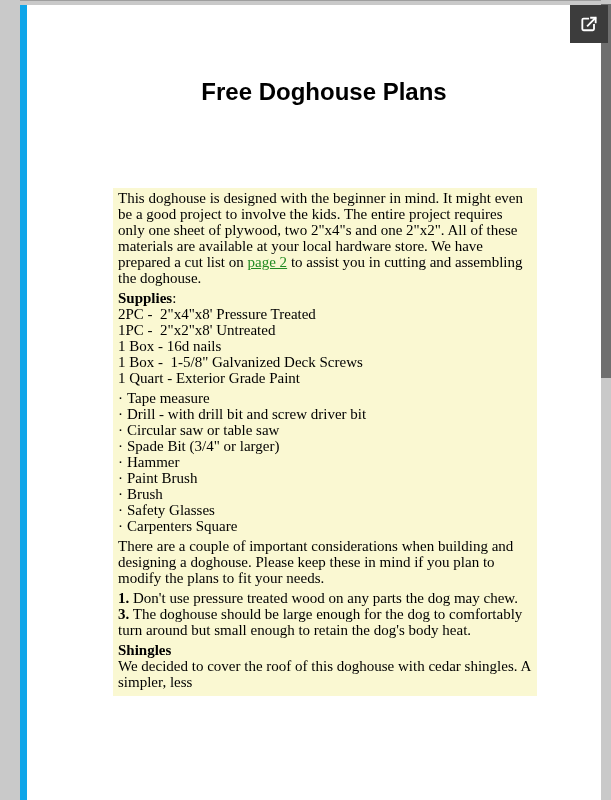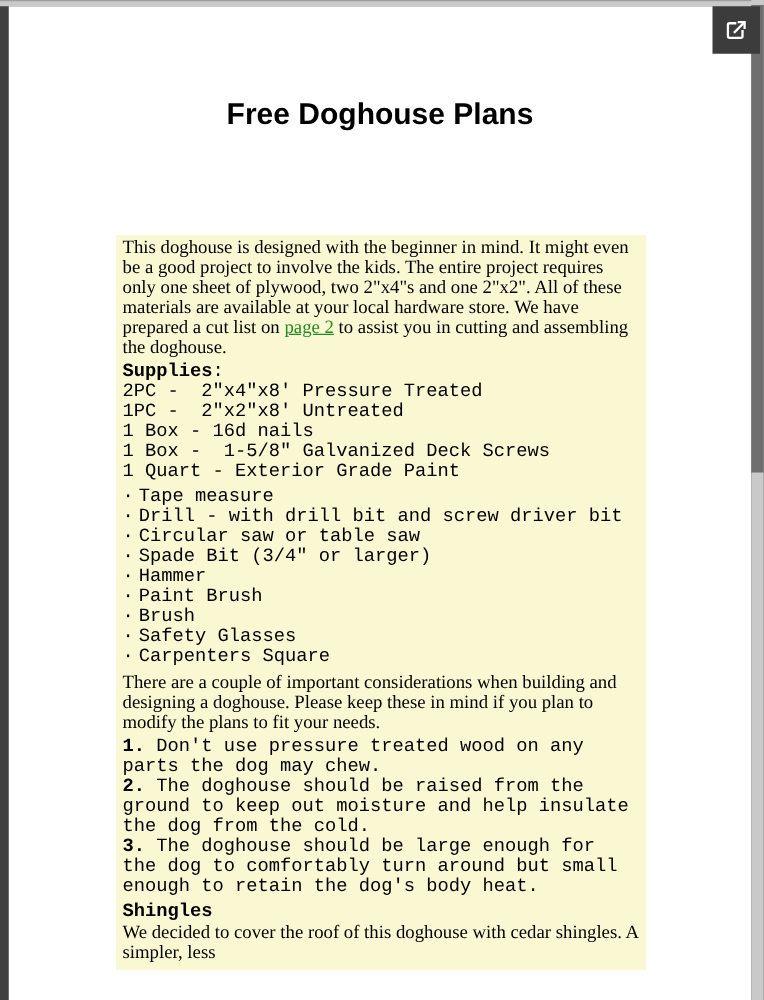--- a/index.html
+++ b/index.html
@@ -1,27 +1,27 @@
 <!DOCTYPE html>
 <html><head>
 <meta charset="utf-8">
 <style>
   html,body{margin:0;padding:0;width:611px;height:800px;overflow:hidden;
     font-family:"Liberation Serif", serif;background:#c9c9c9;}
-  .viewer{position:absolute;inset:0;background:#404040;}
+  .viewer{position:absolute;inset:0;background:#0ea5e9;margin-left:20px;}
   .top-strip{position:absolute;top:0;left:0;width:611px;height:5px;
     background:#c9c9c9;border-top:1px solid #9e9e9e;box-sizing:border-box;z-index:2;}
   .page{position:absolute;left:7px;top:5px;width:594px;height:795px;background:#ffffff;}
   .title{margin:72px 0 0 0;text-align:center;font-family:"Liberation Sans", sans-serif;
     font-weight:bold;font-size:24px;line-height:29px;color:#000;}
   .note{position:absolute;left:86px;top:183px;width:414px;background:#faf8d2;
     padding:2px 5px;font-size:15px;line-height:16px;color:#000;}
   .note p{margin:4px 0;}
   .note p:first-child{margin-top:0;}
-  .line{display:block;white-space:pre-wrap;font-family:Liberation Mono, monospace;}
+  .line{display:block;white-space:pre-wrap;}
   .pre{white-space:pre-wrap;}
   .bullet{margin-right:4px;}
   a.link{text-decoration:underline;cursor:pointer;}
   .open-btn{position:absolute;top:5px;right:3px;width:38px;height:38px;border:none;
     padding:0;background:#3c3c3c;cursor:pointer;z-index:6;display:flex;
     align-items:center;justify-content:center;}
   .scroll-track{position:absolute;top:0;right:0;width:10px;height:800px;
     background:#c9c9c9;z-index:4;}
   .scroll-thumb{position:absolute;top:4px;left:0;width:10px;height:374px;background:#6f6f6f;}
   b{font-weight:bold;}
@@ -60,21 +60,20 @@
           <span class="line"><span class="bullet">·</span><span>Brush</span></span>
           <span class="line"><span class="bullet">·</span><span>Safety Glasses</span></span>
           <span class="line"><span class="bullet">·</span><span>Carpenters Square</span></span>
         </p>
 
       <p>There are a couple of important considerations when building and designing a doghouse. Please keep these in mind if you plan to modify the plans to fit your needs.</p>
 
       <p>
 
       <span class="line"><b>1.</b><span class="pre"> Don't use pressure treated wood on any parts the dog may chew.</span></span>
-          <span class="line"><b>2.</b><span class="pre"> The doghouse should be raised from the ground to keep out moisture and help insulate the dog from the cold.</span></span>
           <span class="line"><b>3.</b><span class="pre"> The doghouse should be large enough for the dog to comfortably turn around but small enough to retain the dog's body heat.</span></span>
         </p>
 
       <p>
         <span class="line"><b>Shingles</b></span>
         <span>We decided to cover the roof of this doghouse with cedar shingles. A simpler, less</span>
       </p>
 
     </div>
   </div>

